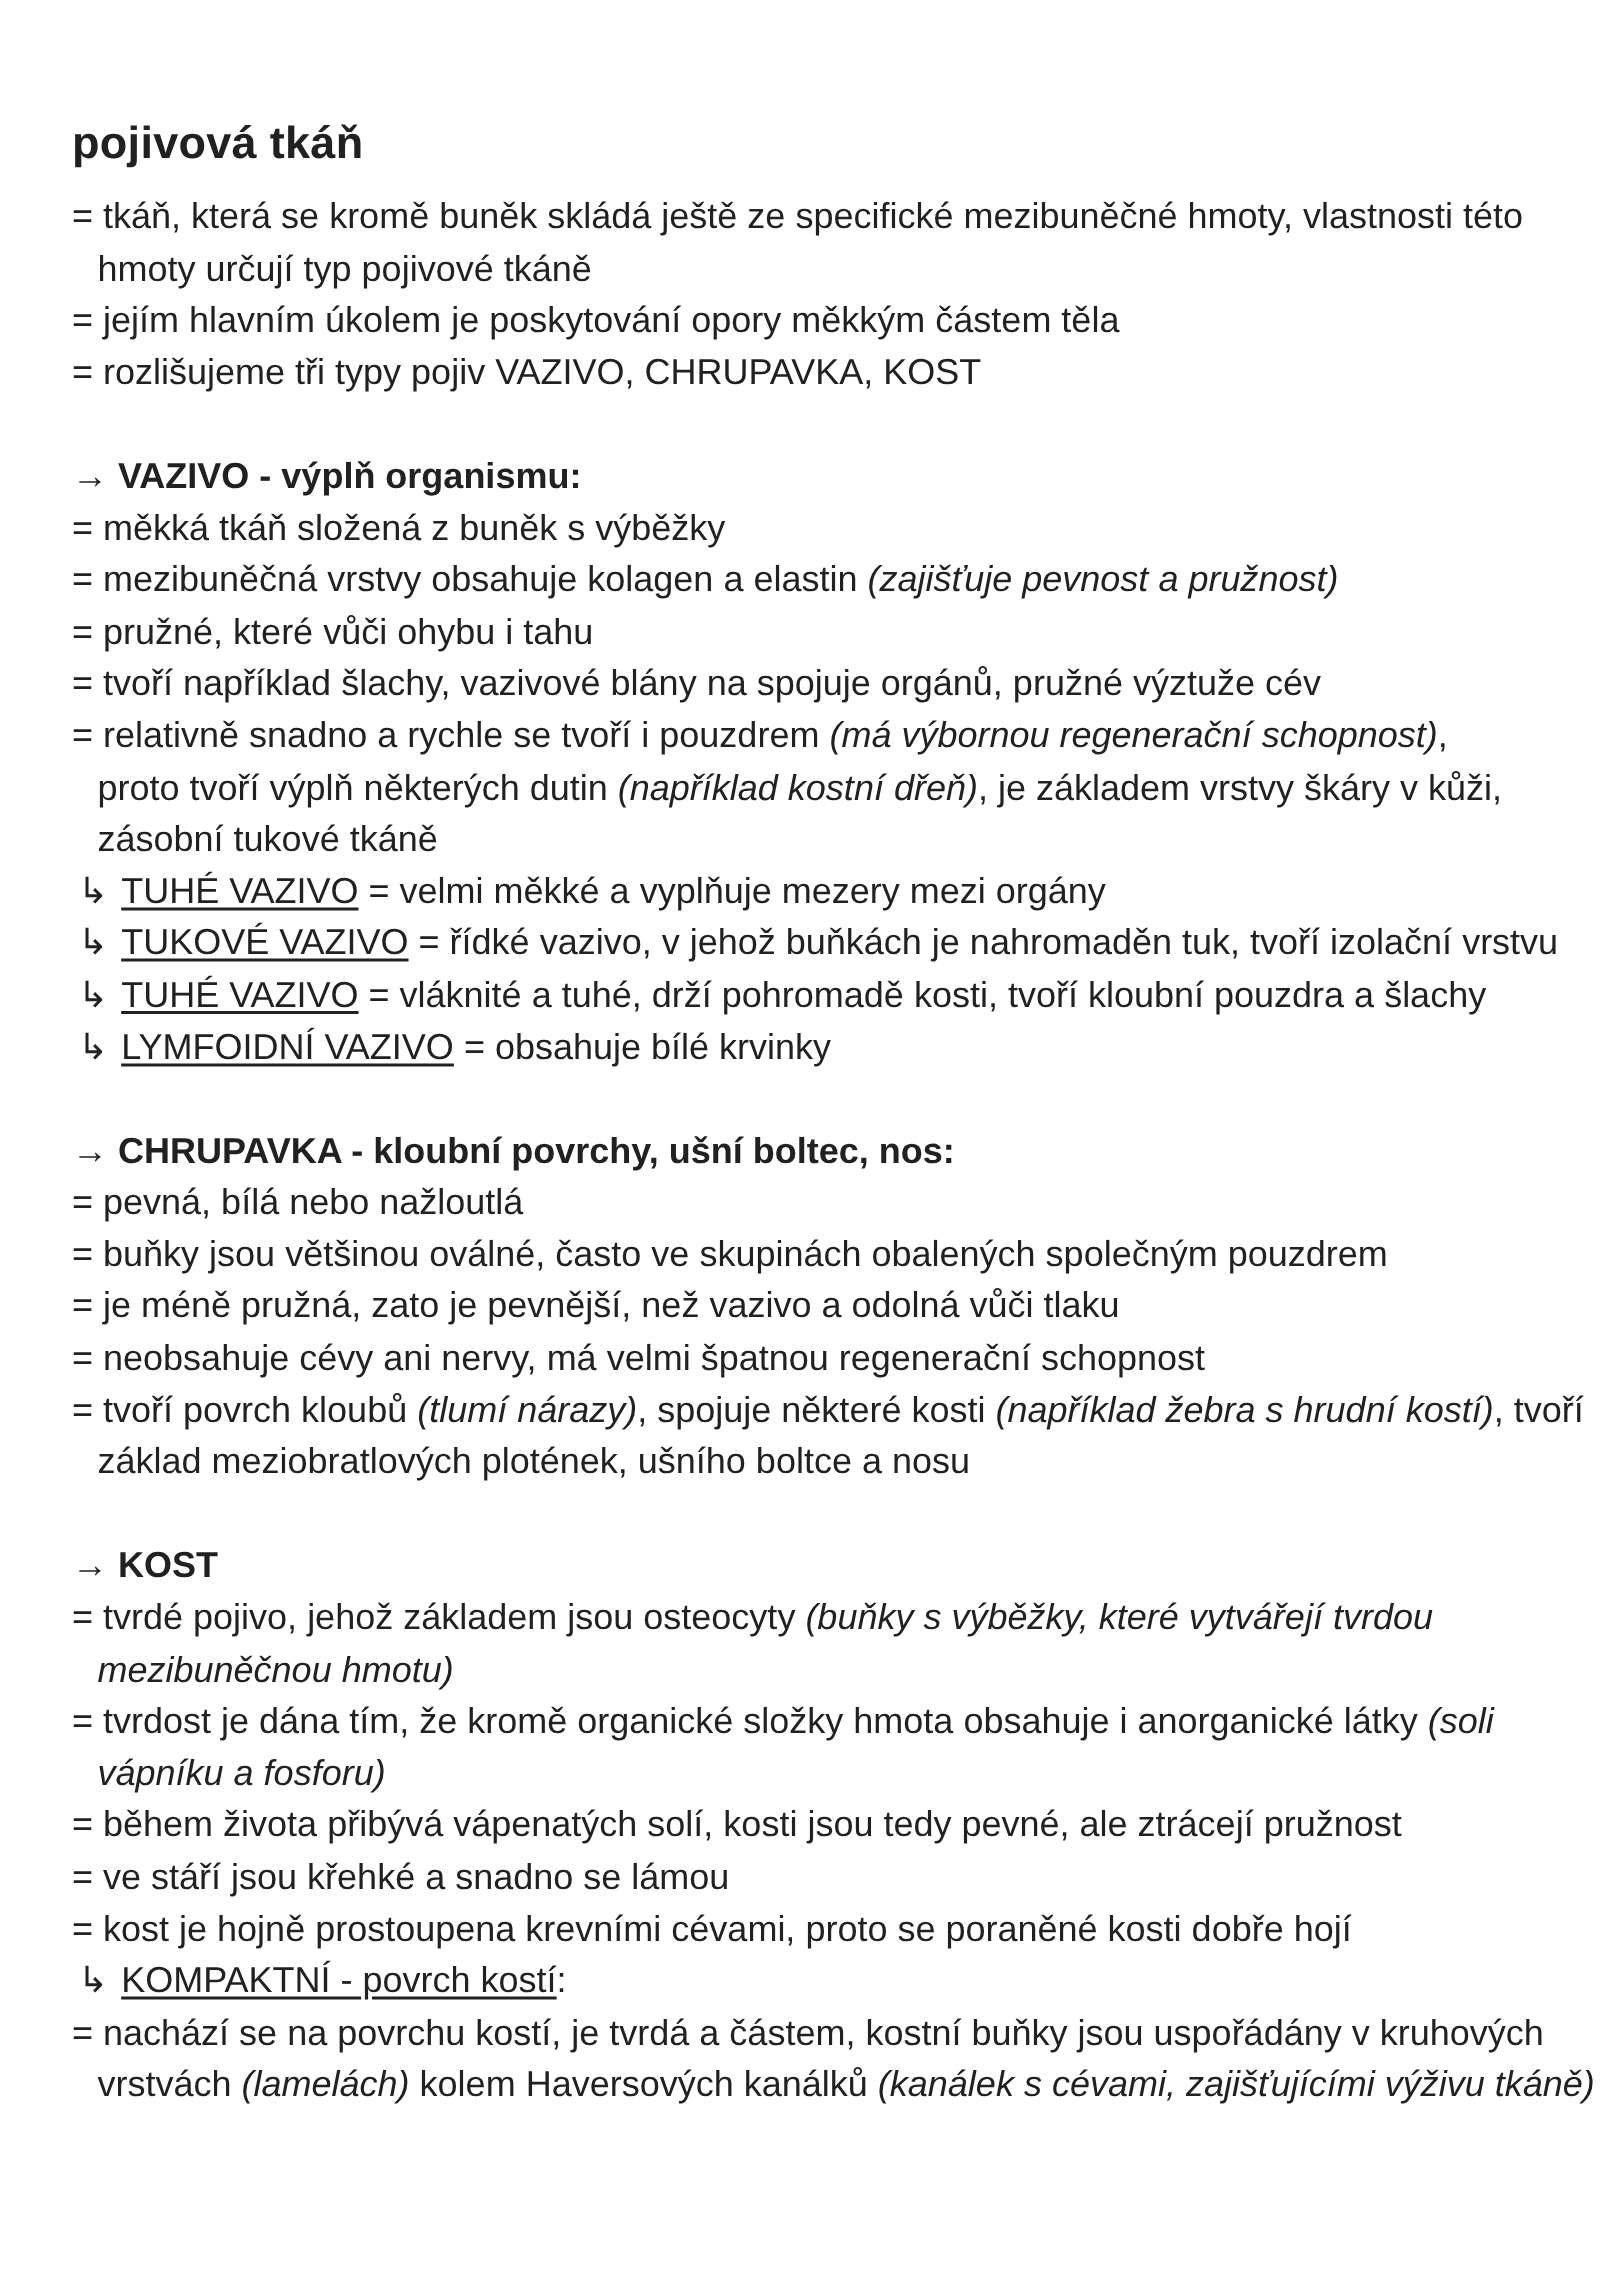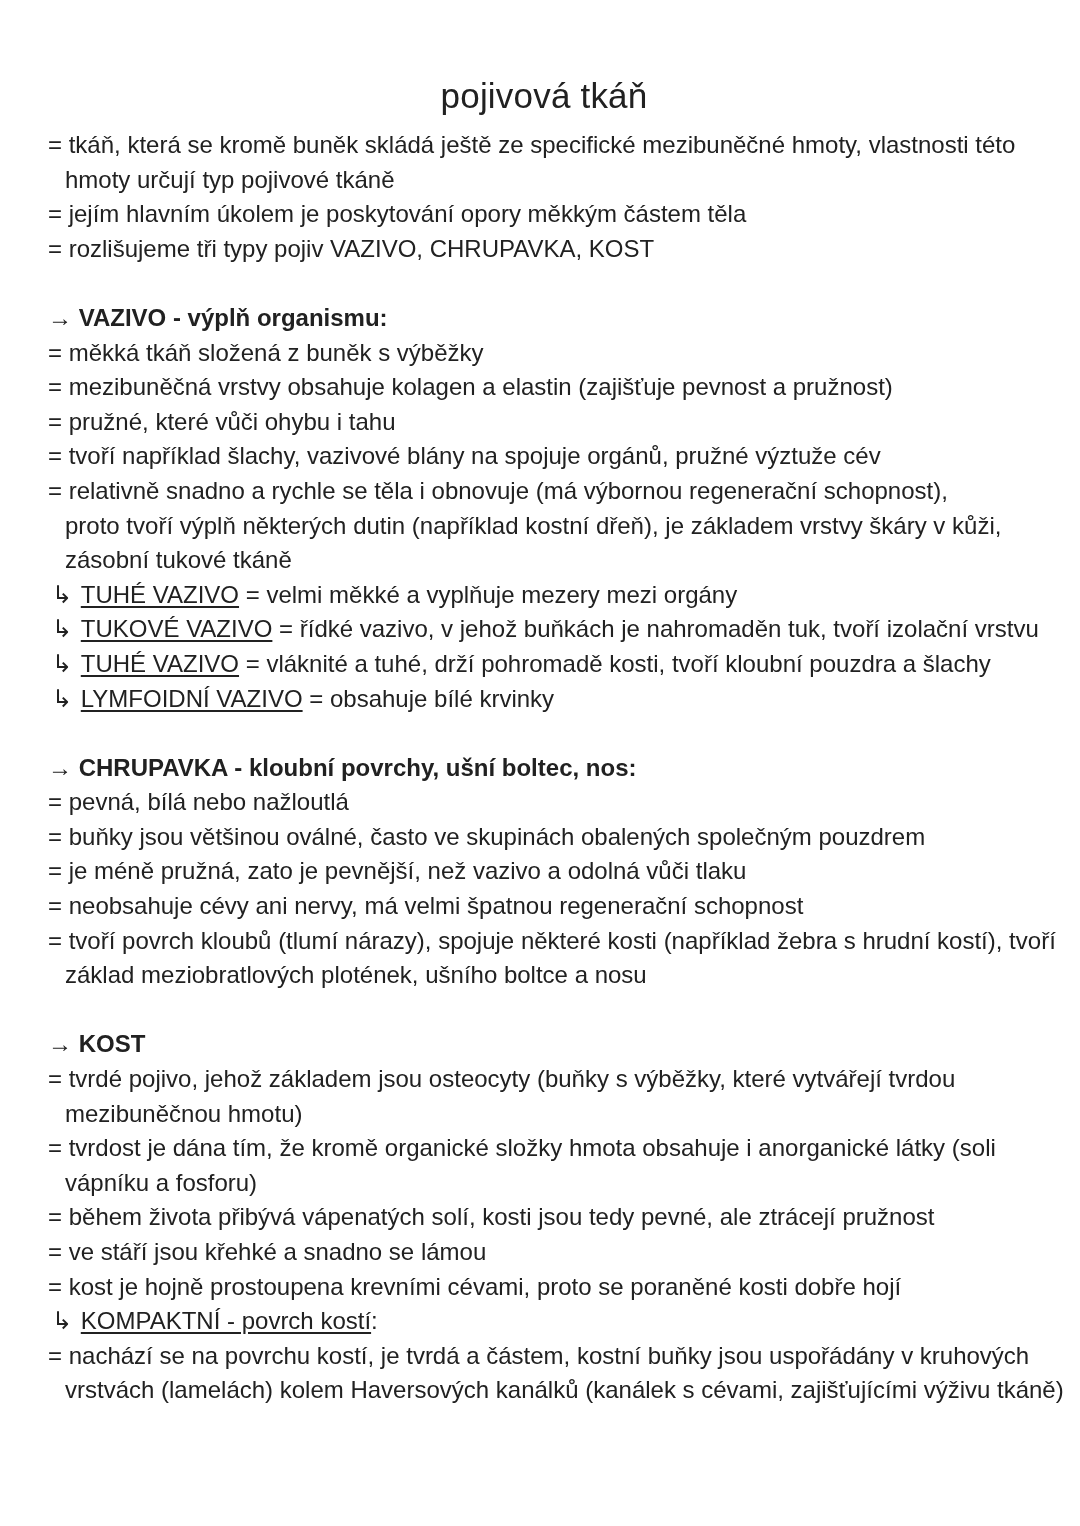--- a/index.html
+++ b/index.html
@@ -11,46 +11,46 @@
     width: 1080px;
     height: 1526px;
     overflow: hidden;
     font-family: "Liberation Sans", "DejaVu Sans", sans-serif;
     color: #212121;
   }
   .page {
     padding: 76px 40px 0 48px;
   }
   .doc-title {
-    font-size: 35px;
-    font-weight: 400;
+    font-size: 30px;
+    font-weight: 700;
     line-height: 40px;
     margin: 0 0 12px 0;
     letter-spacing: 0.2px;
-    text-align: center;
   }
   .line {
     font-size: 24px;
     line-height: 34.6px;
     height: 34.6px;
     white-space: nowrap;
   }
   .line.heading {
     font-weight: 700;
   }
   .line.indent {
     padding-left: 17px;
   }
   .line.sub {
     padding-left: 4px;
   }
   .spacer {
     height: 34.6px;
   }
   .seg.italic {
+    font-style: italic;
     text-align: center;
   }
   .seg.underline {
     text-decoration: underline;
     text-underline-offset: 3px;
   }
   .seg.subarrow {
     padding-right: 2px;
   }
 </style>
@@ -63,21 +63,21 @@
       <div class="line"><span class="seg">= tkáň, která se kromě buněk skládá ještě ze specifické mezibuněčné hmoty, vlastnosti této</span></div>
       <div class="line indent"><span class="seg">hmoty určují typ pojivové tkáně</span></div>
       <div class="line"><span class="seg">= jejím hlavním úkolem je poskytování opory měkkým částem těla</span></div>
       <div class="line"><span class="seg">= rozlišujeme tři typy pojiv VAZIVO, CHRUPAVKA, KOST</span></div>
       <div class="spacer"></div>
       <div class="line heading"><span class="seg">→ </span><span class="seg">VAZIVO - výplň organismu:</span></div>
       <div class="line"><span class="seg">= měkká tkáň složená z buněk s výběžky</span></div>
       <div class="line"><span class="seg">= mezibuněčná vrstvy obsahuje kolagen a elastin </span><span class="seg italic">(zajišťuje pevnost a pružnost)</span></div>
       <div class="line"><span class="seg">= pružné, které vůči ohybu i tahu</span></div>
       <div class="line"><span class="seg">= tvoří například šlachy, vazivové blány na spojuje orgánů, pružné výztuže cév</span></div>
-      <div class="line"><span class="seg">= relativně snadno a rychle se těla i obnovuje </span><span class="seg italic">(má výbornou regenerační schopnost)</span><span class="seg">,</span></div>
+      <div class="line"><span class="seg">= relativně snadno a rychle se tvoří i pouzdrem </span><span class="seg italic">(má výbornou regenerační schopnost)</span><span class="seg">,</span></div>
       <div class="line indent"><span class="seg">proto tvoří výplň některých dutin </span><span class="seg italic">(například kostní dřeň)</span><span class="seg">, je základem vrstvy škáry v kůži,</span></div>
       <div class="line indent"><span class="seg">zásobní tukové tkáně</span></div>
       <div class="line sub"><span class="seg subarrow">↳ </span><span class="seg underline">TUHÉ VAZIVO</span><span class="seg"> = velmi měkké a vyplňuje mezery mezi orgány</span></div>
       <div class="line sub"><span class="seg subarrow">↳ </span><span class="seg underline">TUKOVÉ VAZIVO</span><span class="seg"> = řídké vazivo, v jehož buňkách je nahromaděn tuk, tvoří izolační vrstvu</span></div>
       <div class="line sub"><span class="seg subarrow">↳ </span><span class="seg underline">TUHÉ VAZIVO</span><span class="seg"> = vláknité a tuhé, drží pohromadě kosti, tvoří kloubní pouzdra a šlachy</span></div>
       <div class="line sub"><span class="seg subarrow">↳ </span><span class="seg underline">LYMFOIDNÍ VAZIVO</span><span class="seg"> = obsahuje bílé krvinky</span></div>
       <div class="spacer"></div>
       <div class="line heading"><span class="seg">→ </span><span class="seg">CHRUPAVKA - kloubní povrchy, ušní boltec, nos:</span></div>
       <div class="line"><span class="seg">= pevná, bílá nebo nažloutlá</span></div>
       <div class="line"><span class="seg">= buňky jsou většinou oválné, často ve skupinách obalených společným pouzdrem</span></div>

